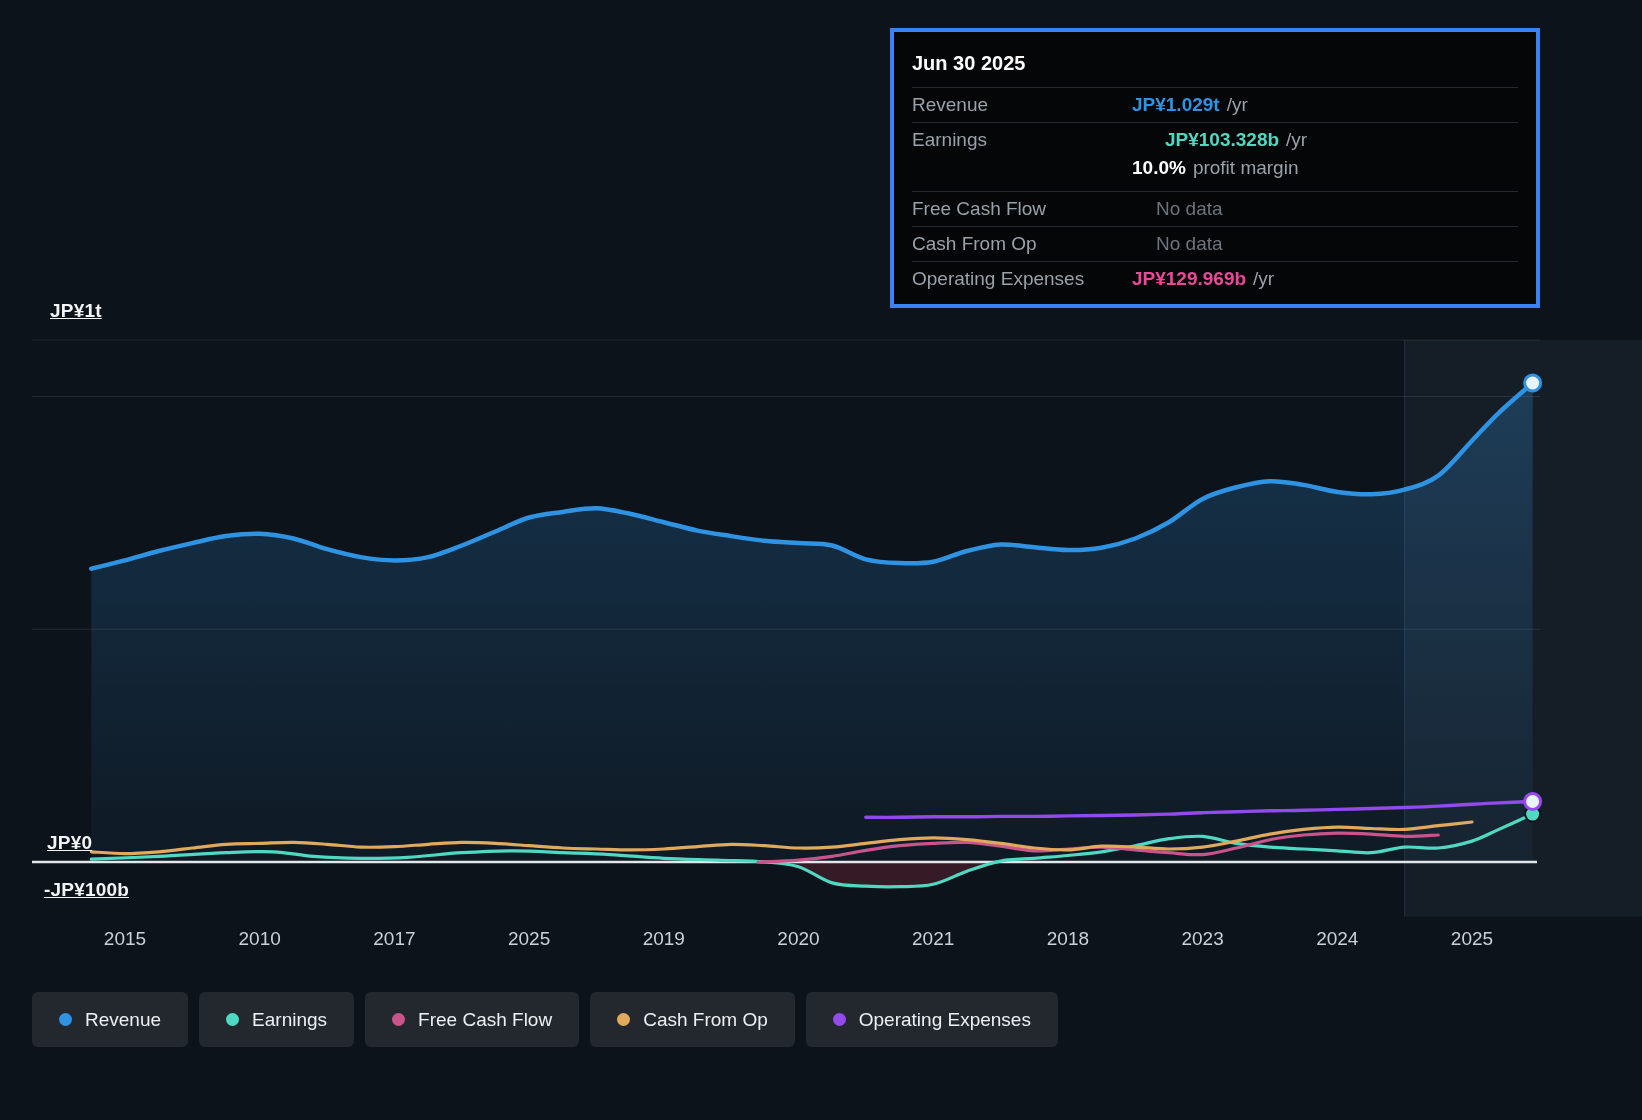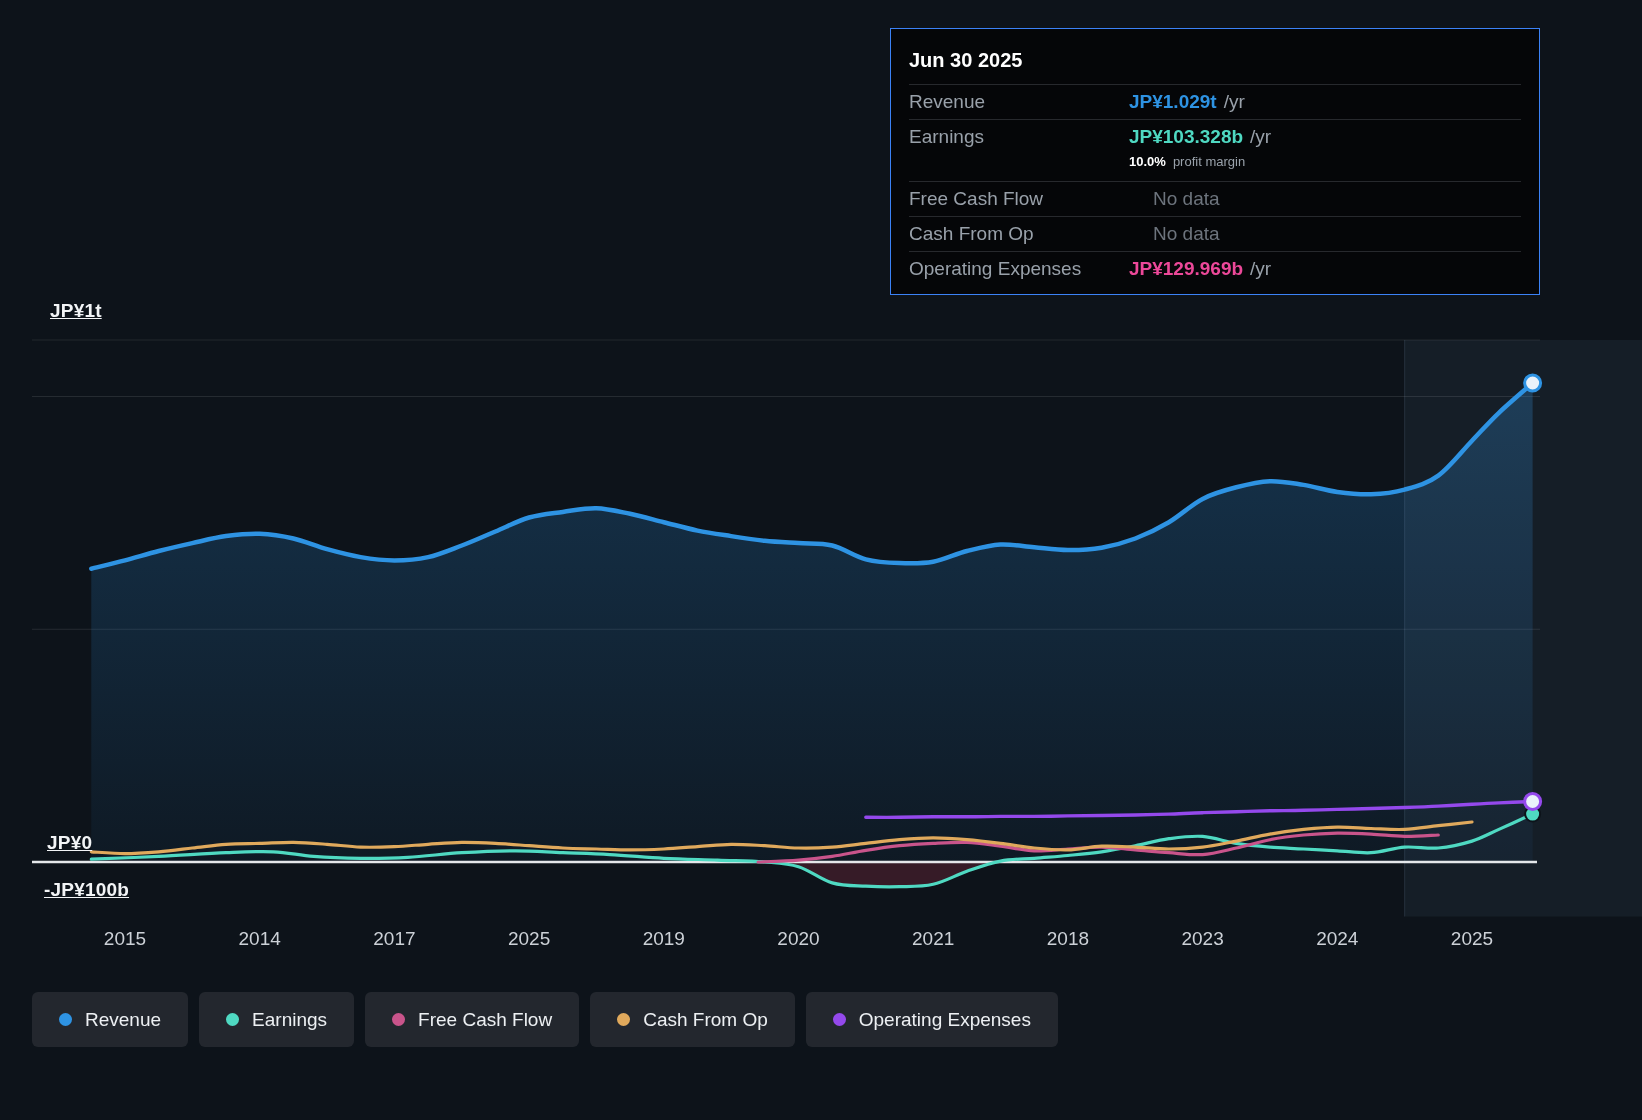--- a/index.html
+++ b/index.html
@@ -10,30 +10,30 @@
   }
   #chart{position:absolute;left:0;top:0;}
   .y-label{position:absolute;font-size:19px;font-weight:700;color:#f2f4f6;letter-spacing:.2px;text-decoration:underline;}
   #ylab-top{left:50px;top:300px;}
   #ylab-zero{left:47px;top:832px;}
   #ylab-neg{left:44px;top:879px;}
   #xaxis{position:absolute;left:0;top:928px;width:1432px;height:30px;pointer-events:none;}
   .x-tick{position:absolute;width:90px;margin-left:-45px;text-align:center;font-size:19px;color:#ccd1d7;}
   .tooltip{
     position:absolute;left:890px;top:28px;width:650px;
-    background:#050608;border:1px solid #3b82f6;
+    background:#050608;border:4px solid #3b82f6;
     padding:12px 18px 8px;box-sizing:border-box;
   }
   .tt-title{font-size:20px;font-weight:700;color:#ffffff;padding:8px 0 12px;}
   .tt-row{display:flex;align-items:baseline;border-top:1px solid #27292d;padding:6px 0;font-size:19px;min-height:34px;box-sizing:border-box;}
   .tt-label{flex:0 0 220px;color:#99a1aa;}
   .tt-value{font-weight:700;}
   .tt-suffix{color:#99a1aa;font-weight:400;margin-left:7px;}
   .tt-nodata{color:#6d747d;font-weight:400;margin-left:24px;}
-  .tt-sub{display:flex;align-items:baseline;padding:0 0 12px;font-size:13px;}
+  .tt-sub{display:flex;align-items:baseline;padding:0 0 12px;font-size:19px;}
   .tt-sub .pad{flex:0 0 220px;}
   .tt-margin-val{color:#ffffff;font-weight:700;}
   .tt-margin-text{color:#99a1aa;margin-left:7px;}
   .legend{position:absolute;left:32px;top:992px;display:flex;gap:11px;}
   .legend-item{
     display:flex;align-items:center;gap:13px;height:55px;padding:0 27px;
     background:#23272e;border-radius:6px;font-size:19px;color:#edf0f3;
     cursor:pointer;user-select:none;white-space:nowrap;
   }
   .legend-dot{width:13px;height:13px;border-radius:50%;flex:none;}
@@ -68,21 +68,21 @@
     <circle cx="1532.615000000006" cy="814.0535" r="7.5" fill="#4fd9c2" stroke="#0d131a" stroke-width="2"></circle>
     <circle cx="1532.615000000006" cy="801.485" r="8" fill="#eaf2fa" stroke="#9449ec" stroke-width="3"></circle>
   </svg>
 
 <div class="y-label" id="ylab-top">JP¥1t</div>
 <div class="y-label" id="ylab-zero">JP¥0</div>
 <div class="y-label" id="ylab-neg">-JP¥100b</div>
 
 <div id="xaxis">
     <span class="x-tick" style="left: 125px;">2015</span>
-    <span class="x-tick" style="left: 259.7px;">2014</span>
+    <span class="x-tick" style="left: 259.7px;">2010</span>
     <span class="x-tick" style="left: 394.4px;">2017</span>
     <span class="x-tick" style="left: 529.1px;">2025</span>
     <span class="x-tick" style="left: 663.8px;">2019</span>
     <span class="x-tick" style="left: 798.5px;">2020</span>
     <span class="x-tick" style="left: 933.2px;">2021</span>
     <span class="x-tick" style="left: 1067.9px;">2018</span>
     <span class="x-tick" style="left: 1202.6px;">2023</span>
     <span class="x-tick" style="left: 1337.3px;">2024</span>
     <span class="x-tick" style="left: 1472px;">2025</span>
   </div>
@@ -91,21 +91,21 @@
   <div class="tt-title">Jun 30 2025</div>
 
   <div class="tt-row">
     <span class="tt-label">Revenue</span>
     <span class="tt-value" style="color: rgb(46, 147, 227);">JP¥1.029t</span>
     <span class="tt-suffix">/yr</span>
   </div>
 
   <div class="tt-row">
     <span class="tt-label">Earnings</span>
-    <span class="tt-value" style="color: rgb(79, 217, 194);">JP¥103.328b</span>
+    <span class="tt-value" style="color: rgb(79, 217, 194); margin-left: 33px;">JP¥103.328b</span>
     <span class="tt-suffix">/yr</span>
   </div>
   <div class="tt-sub">
     <span class="pad"></span>
     <span class="tt-margin-val">10.0%</span>
     <span class="tt-margin-text">profit margin</span>
   </div>
 
   <div class="tt-row">
     <span class="tt-label">Free Cash Flow</span>

